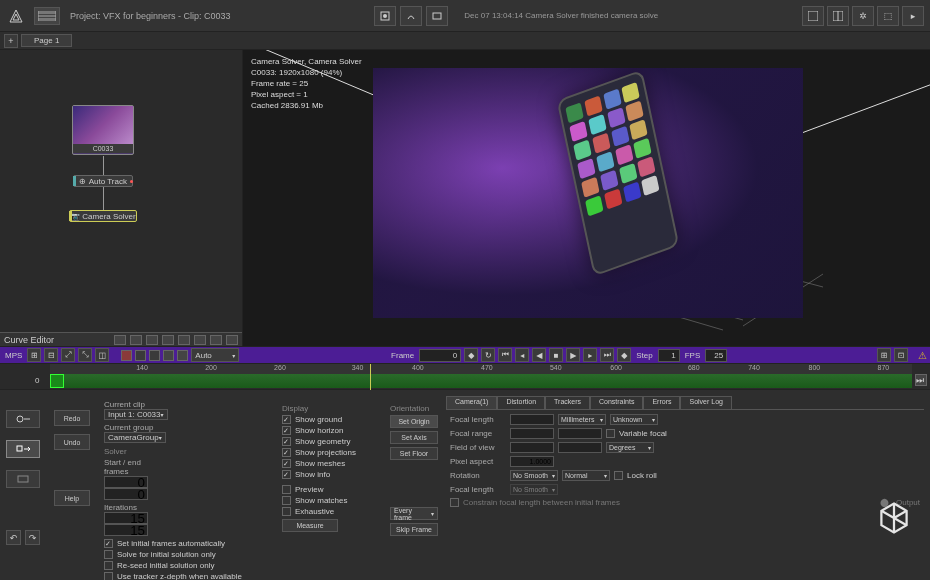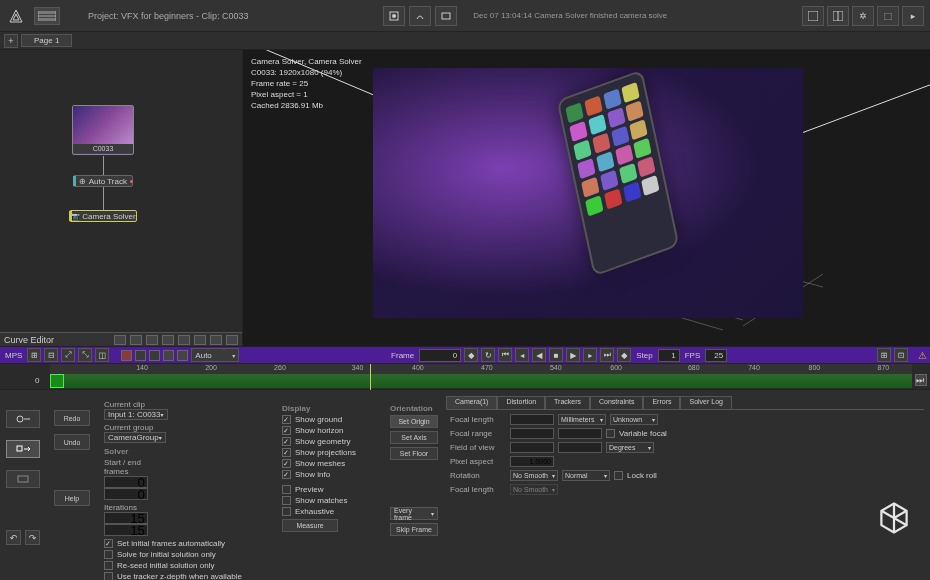--- a/index.html
+++ b/index.html
@@ -2,21 +2,21 @@
 <html><head>
 <meta charset="utf-8">
 <style>
   * { box-sizing: border-box; margin: 0; padding: 0; font-family: Arial, sans-serif; }
   body { background: #2a2a2a; width: 930px; height: 580px; overflow: hidden; color: #ccc; font-size: 9px; position: relative; }
   
   
   .topbar { height: 32px; background: #333; border-bottom: 1px solid #222; display: flex; align-items: center; padding: 0 6px; gap: 8px; }
   .topbar .logo { width: 20px; height: 20px; display:flex; align-items:center; justify-content:center;}
   .topbar .modebtn { background:#444; border:1px solid #555; width:26px; height:18px; display:flex; align-items:center; justify-content:center; cursor:pointer;}
-  .topbar .project { font-size: 9px; color:#aaa; margin-left:20px;}
+  .topbar .project { font-size: 9px; color:#aaa; margin-left:2px;}
   .topbar .center-btns { margin-left:auto; display:flex; gap:4px;}
   .topbar .iconbtn { width:22px; height:20px; background:#3b3b3b; border:1px solid #555; display:flex; align-items:center; justify-content:center; cursor:pointer;}
   .topbar .status { font-size:8px; color:#999; margin-left:8px;}
   .topbar .right-btns { margin-left:auto; display:flex; gap:3px; }
   
   
   .pagetabs { height: 18px; background:#2e2e2e; border-bottom:1px solid #222; display:flex; align-items:center; padding:0 4px; gap:3px;}
   .pagetabs .plus { width:14px; height:14px; background:#3a3a3a; border:1px solid #555; cursor:pointer; display:flex; align-items:center; justify-content:center;}
   .pagetabs .tab { padding:1px 12px; background:#3c3c3c; border:1px solid #555; font-size:8px; cursor:pointer;}
   
@@ -79,21 +79,21 @@
   .toolpair .tool { width:15px; height:15px;}
   
   .actioncol { width:38px; display:flex; flex-direction:column; gap:8px; padding-top:14px;}
   .actbtn { width:36px; height:16px; background:#3a3a3a; border:1px solid #555; font-size:7px; display:flex; align-items:center; justify-content:center; cursor:pointer;}
   
   .settingscol { width:170px; padding:4px; font-size:8px;}
   .srow { display:flex; align-items:flex-start; margin-bottom:3px; flex-direction:column;}
   .srow .lab { width:56px; color:#aaa;}
   .srow .drop { flex:1; height:27px; background:#333; border:1px solid #555; padding:0 3px; display:flex; align-items:center; justify-content:space-between; cursor:pointer;}
   .srow .drop::after { content:'▾'; font-size:6px;}
-  .sheader { color:#888; margin:4px 0 2px;font-weight:bold;}
+  .sheader { color:#888; margin:4px 0 2px;}
   .srow .num { width:44px; height:12px; background:#222; border:1px solid #555; text-align:right; padding-right:2px;}
   .check { display:flex; align-items:center; gap:4px; margin-bottom:2px;}
   .check .box { width:9px; height:9px; border:1px solid #666; background:#333; cursor:pointer;}
   .check .box.on::after { content:'✓'; font-size:7px; color:#ccc; display:block; line-height:7px;}
   .btnrow { display:flex; gap:3px; margin-top:3px; flex-wrap:wrap;}
   .btnrow .b { padding:2px 6px; background:#3a3a3a; border:1px solid #555; font-size:7px; cursor:pointer;}
   
   .displaycol { width:100px; padding:4px; font-size:8px;}
   .orientcol { width:52px; padding:4px; font-size:8px;}
   .orientcol .ob { width:48px; height:13px; background:#3a3a3a; border:1px solid #555; margin-bottom:3px; font-size:7px; display:flex; align-items:center; justify-content:center; cursor:pointer;}
@@ -537,20 +537,28 @@
             <div class="box"></div>
             <span>Lock roll</span>
           </div>
         </div>
       <div class="prow">
           <span class="plab">Focal length</span>
           <div class="pdrop" style="opacity:.5">
             <span>No Smooth</span>
           </div>
         </div>
+      <div class="prow">
+          <div class="check" style="margin:0">
+            <div class="box"></div>
+            <span style="color:#777">Constrain focal length between initial frames</span>
+          </div>
+          <span style="margin-left:auto; color:#777">⬤</span>
+          <span style="color:#777;margin-left:3px">Output</span>
+        </div>
     </div>
   </div>
 </div>
 
 <div class="watermark">
   <svg class="cube" viewBox="0 0 40 40">
     <path d="M20 4 L34 12 L34 28 L20 36 L6 28 L6 12 Z" fill="none" stroke="#fff" stroke-width="2.5"></path>
     <path d="M20 4 L20 20 L34 12 M20 20 L6 12 M20 20 L20 36" fill="none" stroke="#fff" stroke-width="2.5"></path>
     <path d="M20 20 L34 28" fill="none" stroke="#fff" stroke-width="2.5"></path>
   </svg>

